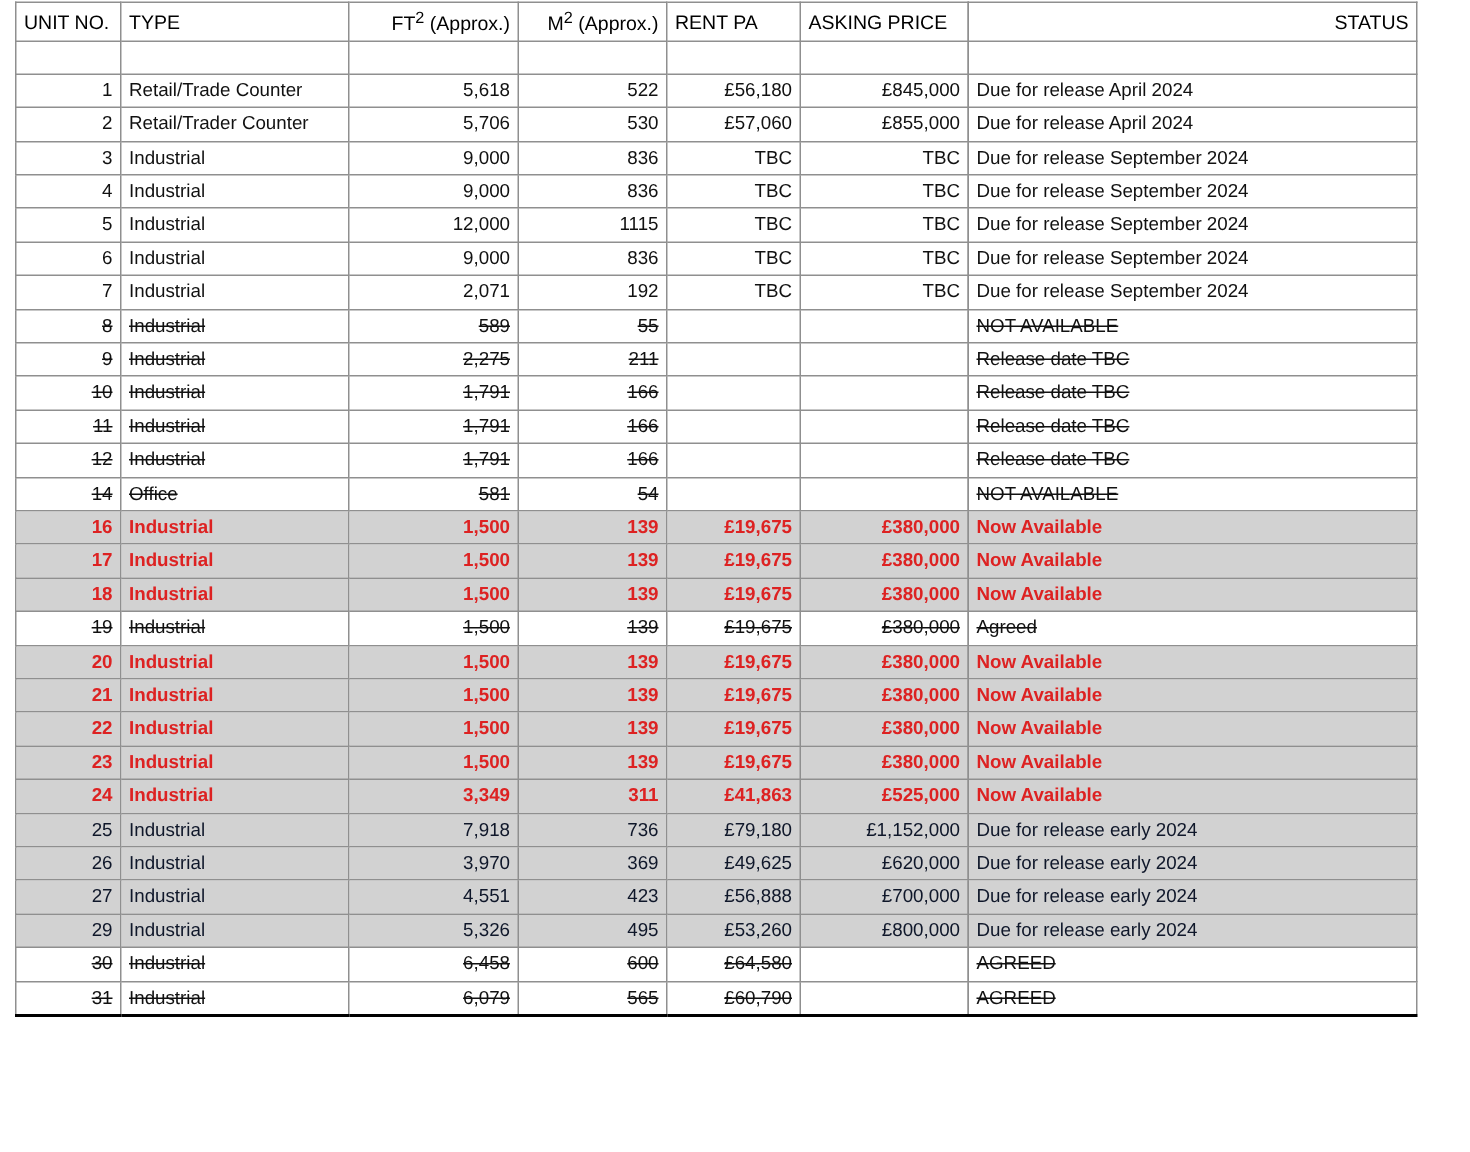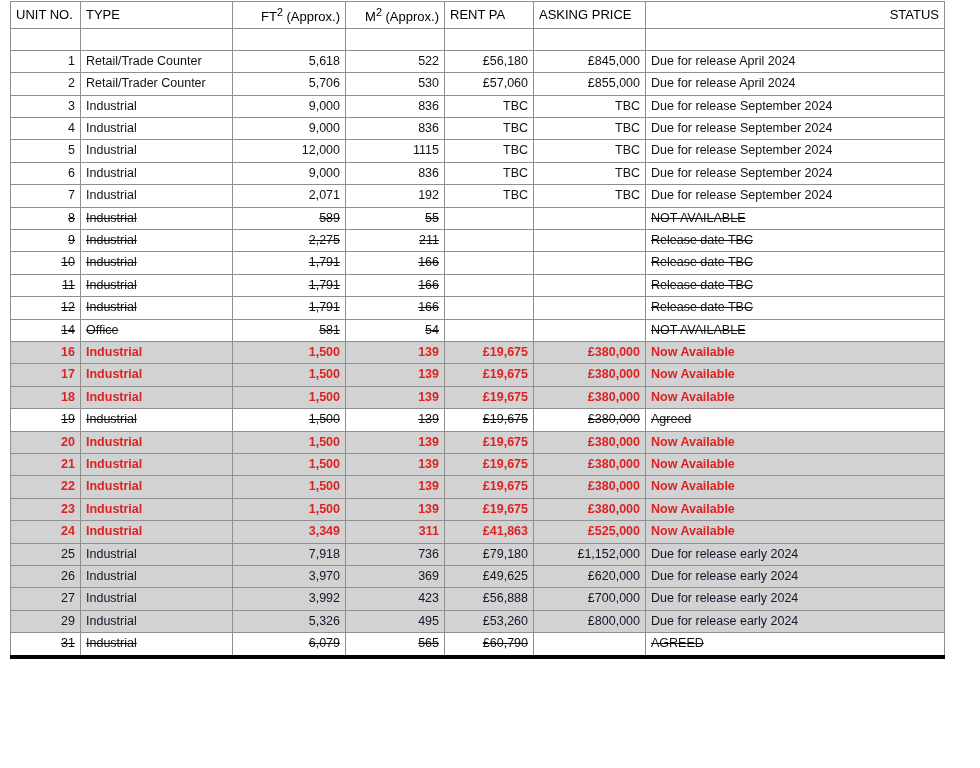--- a/index.html
+++ b/index.html
@@ -72,21 +72,21 @@
   tr.plain td       { background: #ffffff; color: #111111; }
   tr.struck td      { background: #ffffff; color: #111111; text-decoration: line-through; }
   tr.hot td         { background: #d2d2d2; color: #dd2222; font-weight: bold; }
   tr.soon td        { background: #d2d2d2; color: #0f172a; font-weight: normal; }
 
   tr.struck td.gap, tr.hot td.gap, tr.soon td.gap, tr.plain td.gap { text-decoration: none; }
 
   
   td.gap { border-left: 1px solid #8f8f8f; border-right: none; }
   td.status { border-left: none; }
-  tr:last-child td { border-bottom: 4px solid #000000; }
+  tr:last-child td { border-bottom: 2px solid #000000; }
 </style>
 </head>
 <body>
 
 <div id="sheet">
   <table class="grid">
     <colgroup>
       <col class="c-unit">
         <col class="c-type">
         <col class="c-ft">
@@ -355,38 +355,48 @@
           <td class="num">3,970</td>
           <td class="num">369</td>
           <td class="money">£49,625</td>
           <td class="money">£620,000</td>
           <td class="gap"></td>
           <td class="status">Due for release early 2024</td>
         </tr>
         <tr class="soon">
           <td class="unit">27</td>
           <td class="type">Industrial</td>
-          <td class="num">3,992</td>
+          <td class="num">4,551</td>
           <td class="num">423</td>
           <td class="money">£56,888</td>
           <td class="money">£700,000</td>
           <td class="gap"></td>
           <td class="status">Due for release early 2024</td>
         </tr>
         <tr class="soon">
           <td class="unit">29</td>
           <td class="type">Industrial</td>
           <td class="num">5,326</td>
           <td class="num">495</td>
           <td class="money">£53,260</td>
           <td class="money">£800,000</td>
           <td class="gap"></td>
           <td class="status">Due for release early 2024</td>
         </tr>
         <tr class="struck">
+          <td class="unit">30</td>
+          <td class="type">Industrial</td>
+          <td class="num">6,458</td>
+          <td class="num">600</td>
+          <td class="money">£64,580</td>
+          <td class="money"></td>
+          <td class="gap"></td>
+          <td class="status">AGREED</td>
+        </tr>
+        <tr class="struck">
           <td class="unit">31</td>
           <td class="type">Industrial</td>
           <td class="num">6,079</td>
           <td class="num">565</td>
           <td class="money">£60,790</td>
           <td class="money"></td>
           <td class="gap"></td>
           <td class="status">AGREED</td>
         </tr>
       </tbody>

